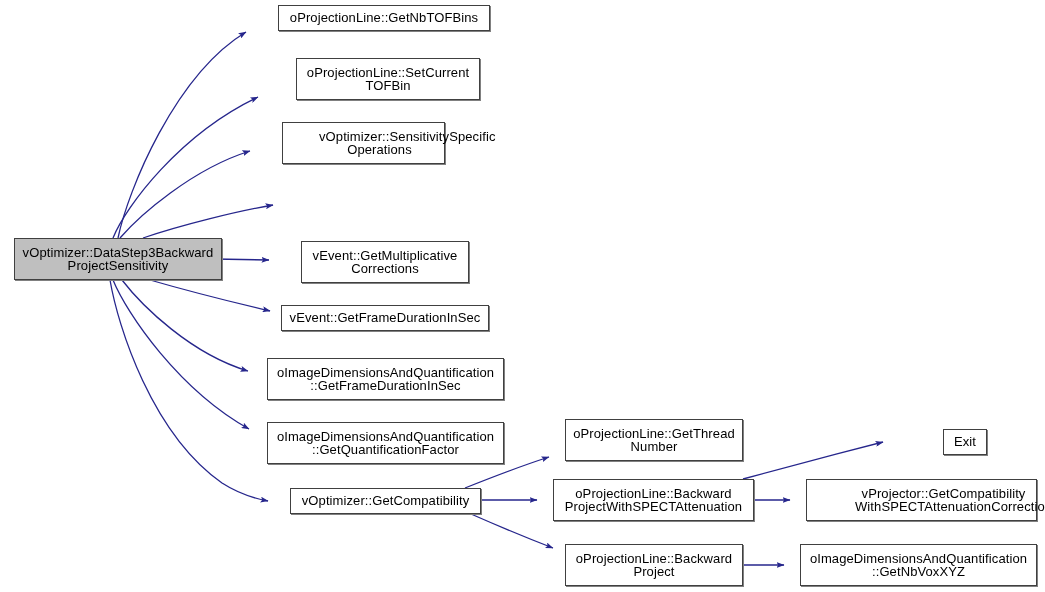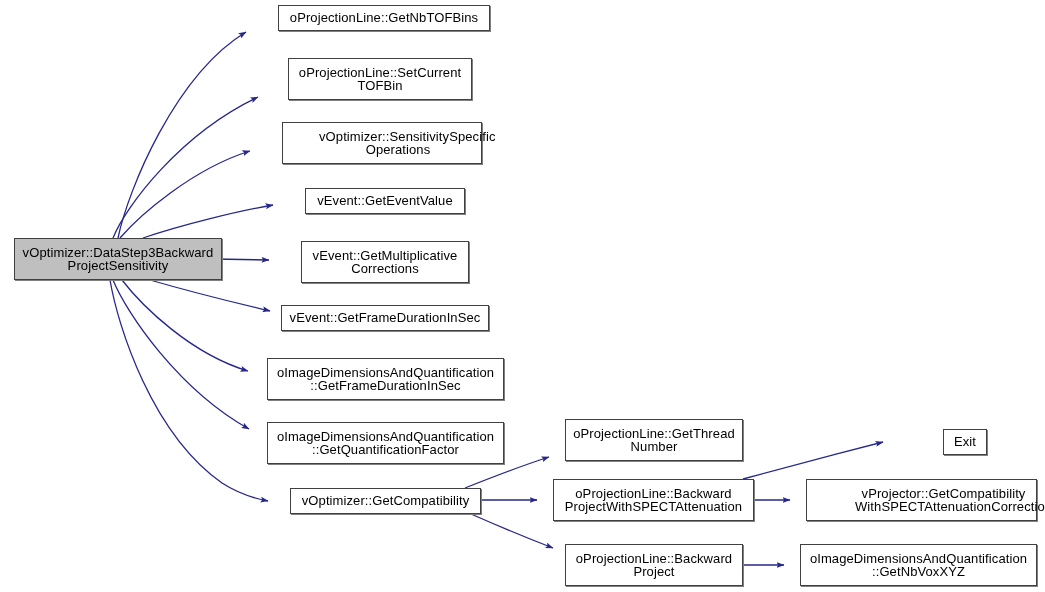--- a/index.html
+++ b/index.html
@@ -79,30 +79,27 @@
       <path d="M 754,500 L 790,500" fill="none" stroke="#26268c" stroke-width="1.3" marker-end="url(#arrowhead)"></path>
       <path d="M 743,565 L 784,565" fill="none" stroke="#26268c" stroke-width="1.3" marker-end="url(#arrowhead)"></path>
     </svg>
 <div class="node root" style="left: 6px; top: 238px; width: 208px; height: 42px; margin-left: 8px;">
       <span class="label">vOptimizer::DataStep3Backward
 ProjectSensitivity</span>
     </div>
     <div class="node" style="left: 278px; top: 5px; width: 212px; height: 26px;">
       <span class="label">oProjectionLine::GetNbTOFBins</span>
     </div>
-    <div class="node" style="left: 288px; top: 58px; width: 184px; height: 42px;">
+    <div class="node" style="left: 296px; top: 58px; width: 184px; height: 42px;">
       <span class="label">oProjectionLine::SetCurrent
 TOFBin</span>
     </div>
-    <div class="node" style="left: 282px; top: 122px; width: 200px; height: 42px; padding-left: 36px;">
+    <div class="node" style="left: 282px; top: 122px; width: 163px; height: 42px; padding-left: 36px;">
       <span class="label">vOptimizer::SensitivitySpecific
 Operations</span>
-    </div>
-    <div class="node" style="left: 305px; top: 188px; width: 160px; height: 26px;">
-      <span class="label">vEvent::GetEventValue</span>
     </div>
     <div class="node" style="left: 301px; top: 241px; width: 168px; height: 42px;">
       <span class="label">vEvent::GetMultiplicative
 Corrections</span>
     </div>
     <div class="node" style="left: 281px; top: 305px; width: 208px; height: 26px;">
       <span class="label">vEvent::GetFrameDurationInSec</span>
     </div>
     <div class="node" style="left: 267px; top: 358px; width: 237px; height: 42px;">
       <span class="label">oImageDimensionsAndQuantification

